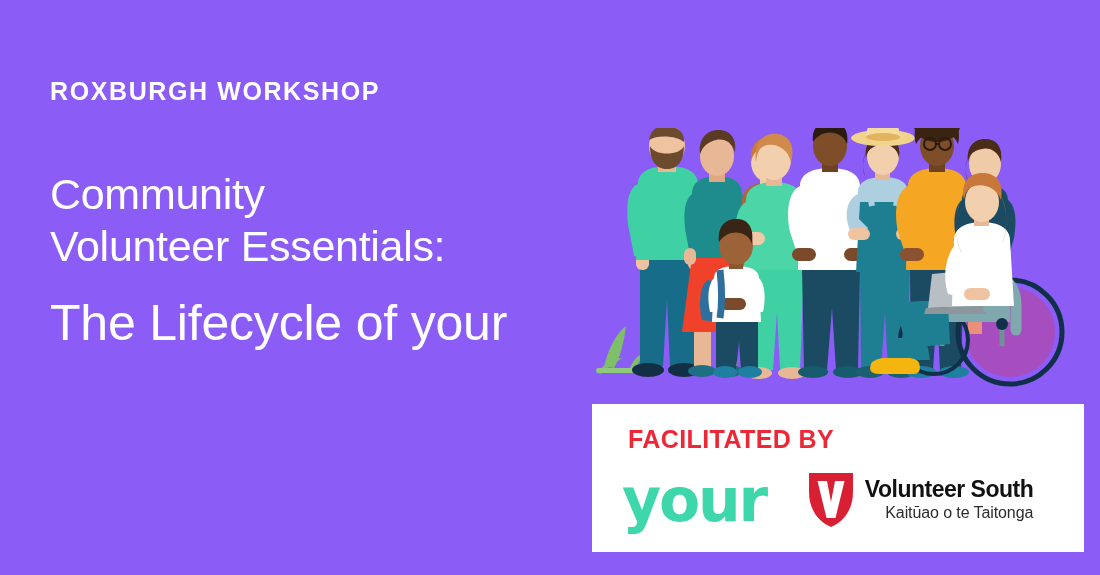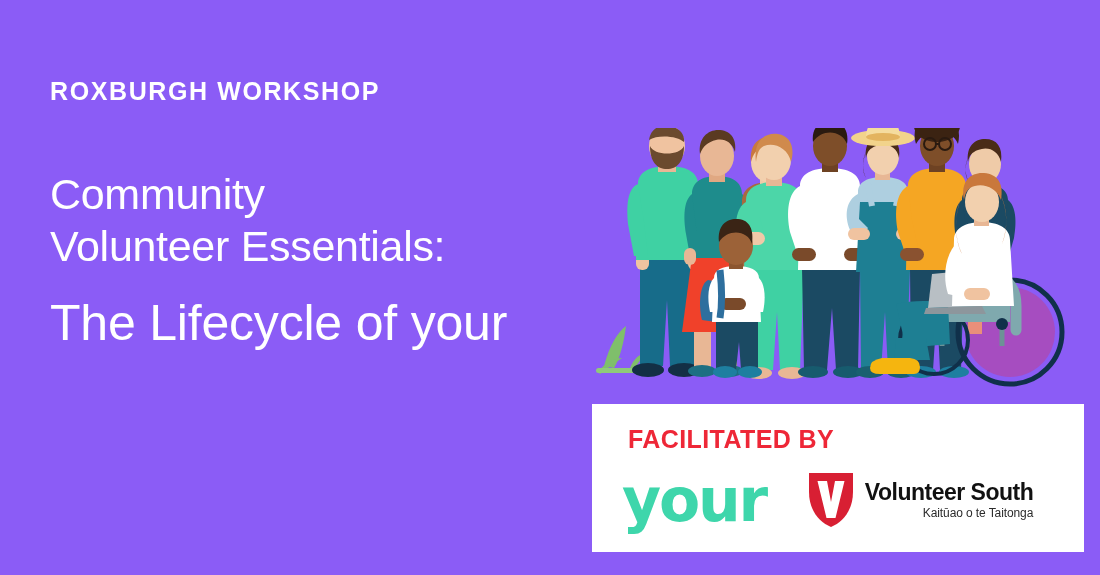--- a/index.html
+++ b/index.html
@@ -107,21 +107,21 @@
   #vs-words { margin-left: 11px; text-align: right; }
   #vs-name {
     font-size: 23px;
     font-weight: 700;
     color: #111111;
     line-height: 1.05;
     letter-spacing: -0.5px;
     white-space: nowrap;
   }
   #vs-tagline {
-    font-size: 12px;
+    font-size: 16px;
     font-weight: 400;
     color: #2b2b2b;
     line-height: 1.2;
     margin-top: 2px;
     letter-spacing: -0.1px;
     white-space: nowrap;
   }
 </style>
 </head>
 <body>

